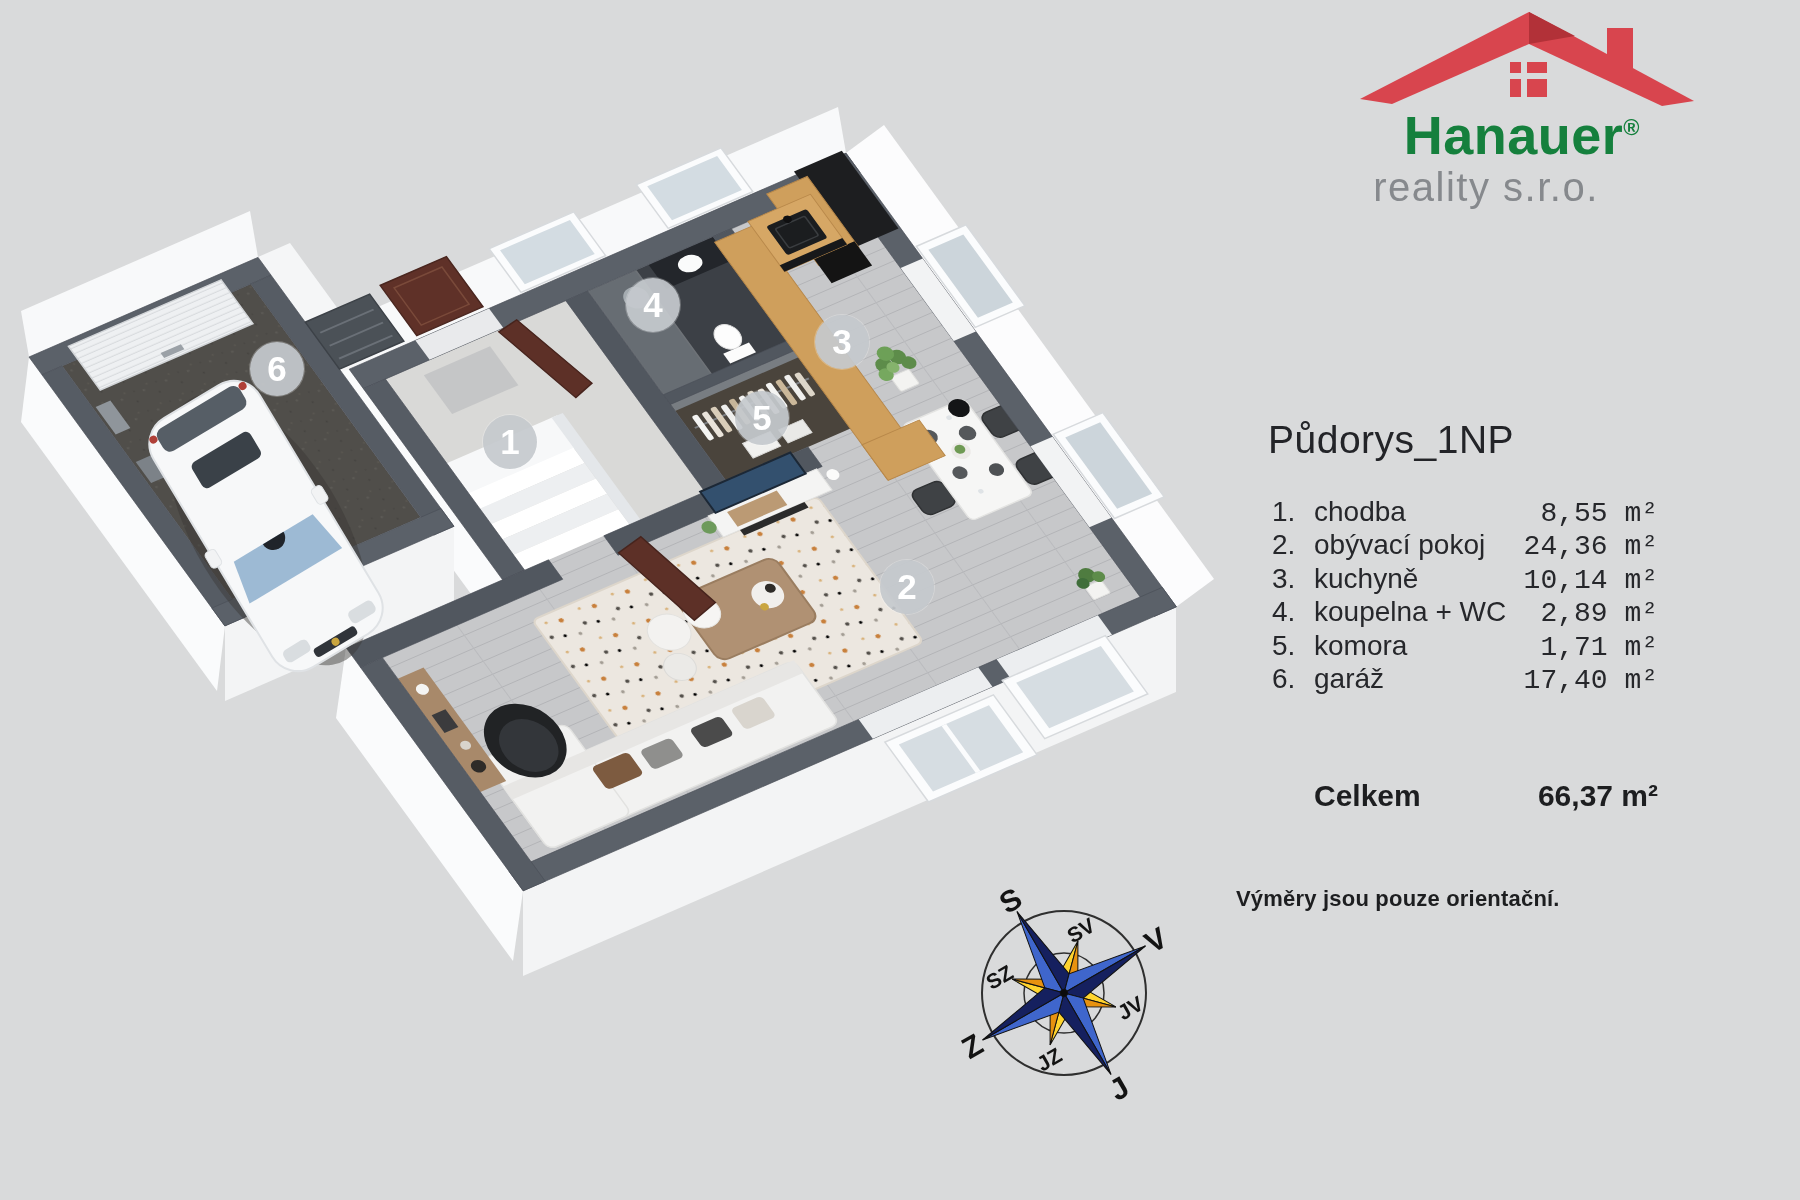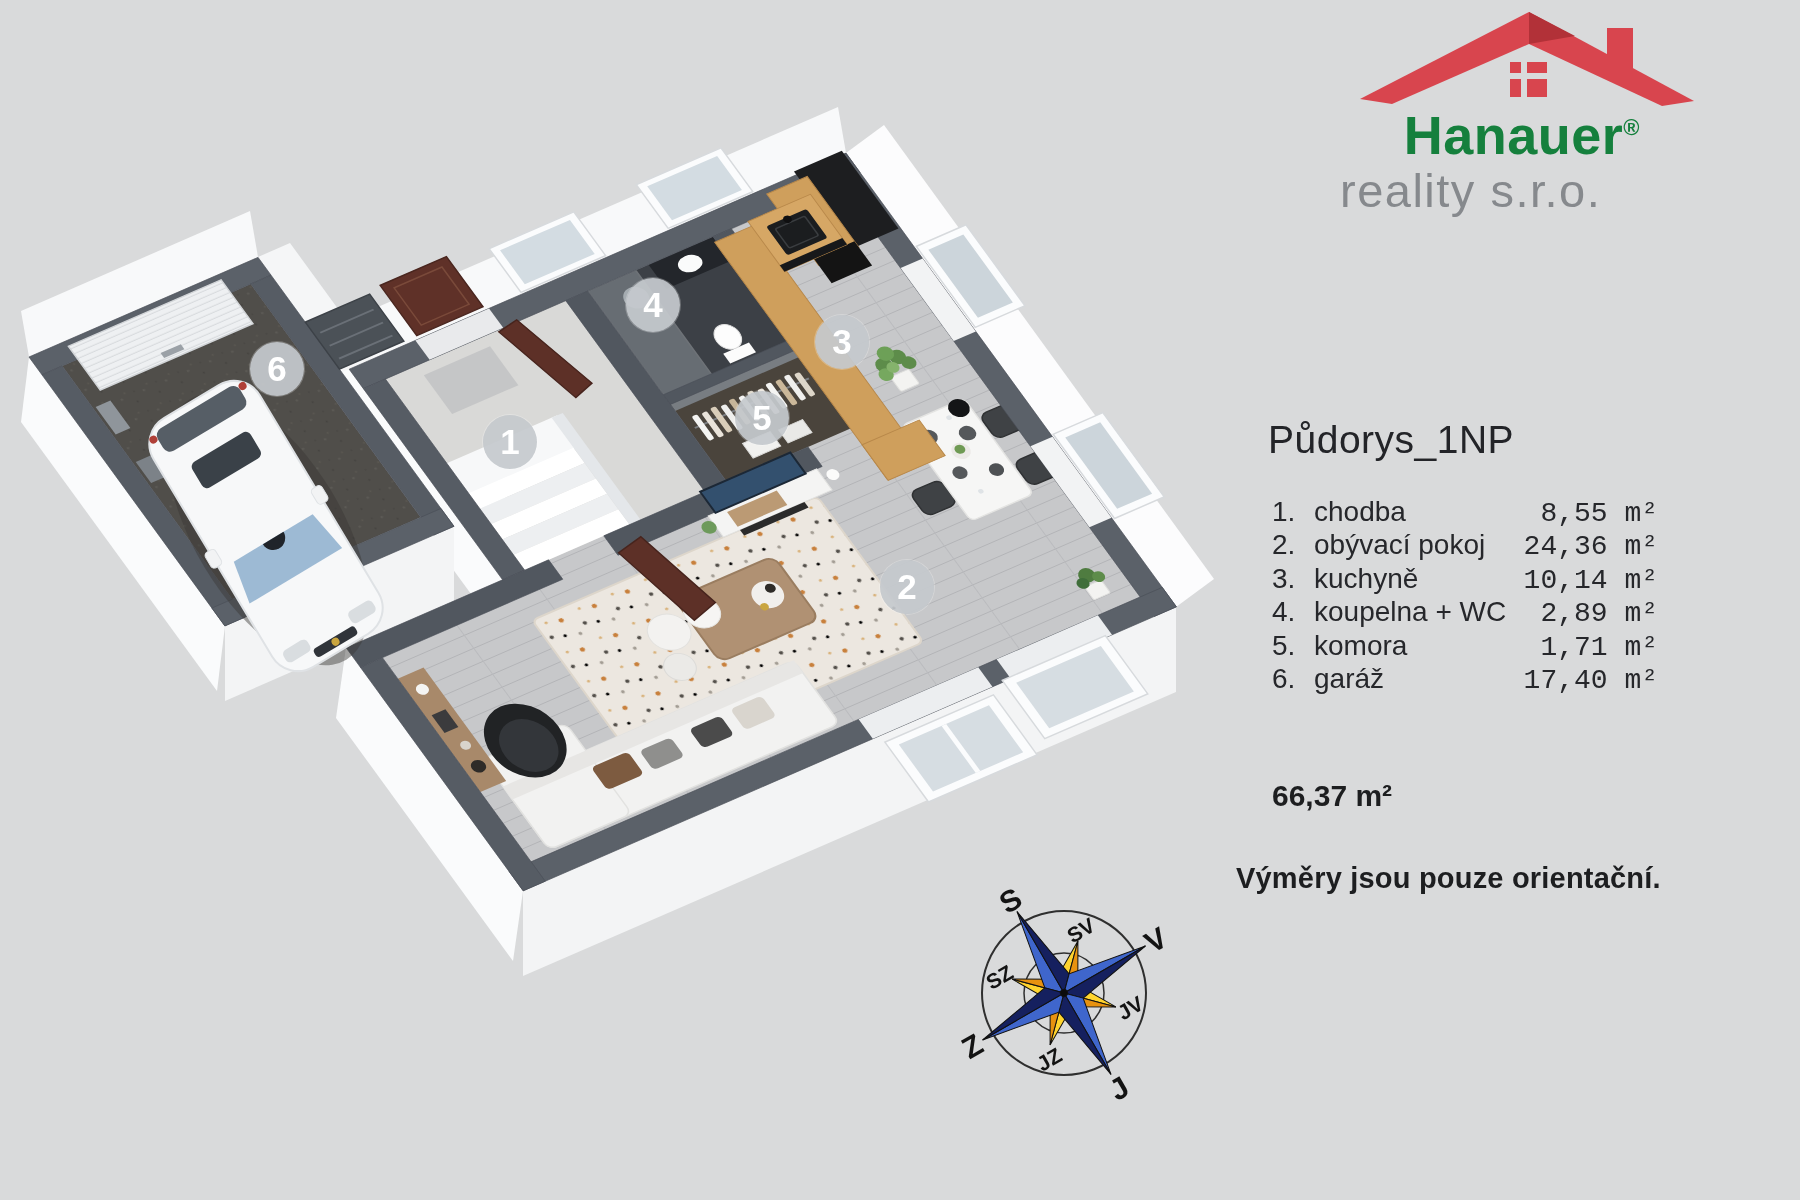--- a/index.html
+++ b/index.html
@@ -19,41 +19,41 @@
     box-shadow:0 0 0 1px rgba(255,255,255,0.25);
   }
   .brand{
     position:absolute;left:1340px;top:108px;width:300px;
     text-align:right;font-size:54px;font-weight:700;color:#15803d;
     letter-spacing:0.5px;line-height:1.0;
   }
   .brand sup{font-size:22px;font-weight:700;}
   .brand-sub{
     position:absolute;left:1340px;top:167px;width:292px;
-    text-align:left;font-size:47px;font-weight:400;color:#86898d;
+    text-align:center;font-size:40px;font-weight:400;color:#86898d;
     letter-spacing:1.5px;line-height:1.0;
   }
   .plan-title{
     position:absolute;left:1268px;top:418px;
     font-size:39px;font-weight:400;color:#232428;letter-spacing:0.5px;
   }
   .legend{position:absolute;left:1272px;top:496px;width:386px;}
   .legend-row{display:flex;align-items:baseline;height:33.4px;font-size:28px;color:#26272b;}
   .legend-num{width:42px;flex:none;}
   .legend-name{flex:1;}
   .legend-area{flex:none;text-align:right;font-family:Liberation Mono, monospace;}
   .total-row{
     position:absolute;left:1272px;top:779px;width:386px;
     display:flex;align-items:baseline;font-size:30px;font-weight:700;color:#1d1e20;
   }
   .total-label{padding-left:42px;flex:1;}
   .total-value{text-align:right;}
   .note{
-    position:absolute;left:1236px;top:862px;width:460px;
-    font-size:29px;font-weight:700;color:#1d1e20;letter-spacing:0.2px;
+    position:absolute;left:1236px;top:886px;width:460px;
+    font-size:22px;font-weight:700;color:#1d1e20;letter-spacing:0.2px;
   }
 </style>
 </head>
 <body>
 
 <svg id="scene" width="1800" height="1200" viewBox="0 0 1800 1200">
   <defs>
     <pattern id="planks" patternUnits="userSpaceOnUse" width="90" height="16">
       <rect width="90" height="16" fill="#c7c8ca"></rect>
       <line x1="0" y1="0.5" x2="90" y2="0.5" stroke="#b3b4b7" stroke-width="1"></line>
@@ -387,16 +387,17 @@
     <span class="legend-area">1,71 m²</span>
   </div>
   <div class="legend-row">
     <span class="legend-num">6.</span>
     <span class="legend-name">garáž</span>
     <span class="legend-area">17,40 m²</span>
   </div>
 </div>
 
 <div class="total-row">
+  <span class="total-label">Celkem</span>
   <span class="total-value">66,37 m²</span>
 </div>
 
 <div class="note">Výměry jsou pouze orientační.</div>
 
 </body></html>

